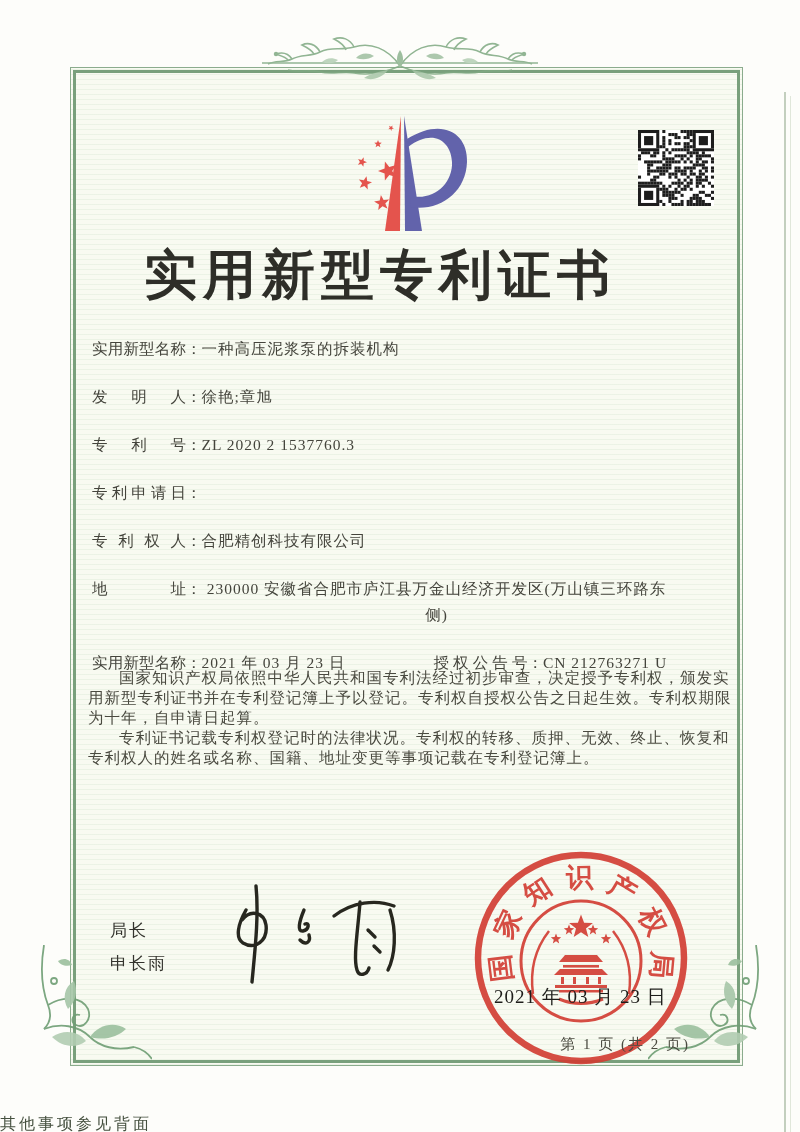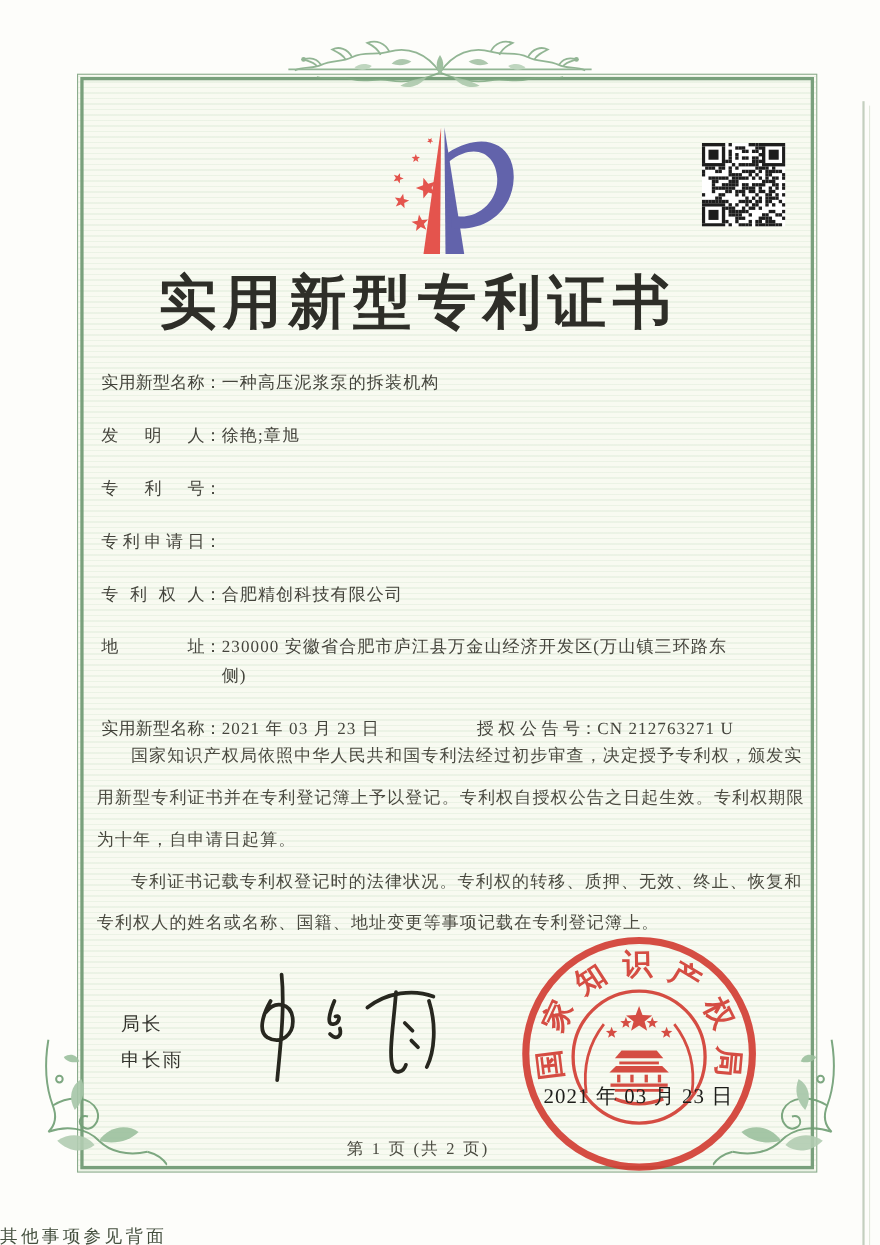--- a/index.html
+++ b/index.html
@@ -41,43 +41,43 @@
 
   .fields{position:absolute;left:92px;top:336px;width:650px;font-size:15.5px;color:#44443c;}
   .frow{display:flex;align-items:flex-start;line-height:26px;margin-bottom:22px;}
   .frow.tight{}
   .flabel{
     display:inline-block;width:94px;text-align:justify;text-align-last:justify;
     flex:0 0 94px;letter-spacing:0;
   }
   .fcolon{flex:0 0 14px;}
   .fvalue{letter-spacing:1px;}
-  .fvalue.wrap{width:470px;}
+  .fvalue.wrap{width:470px;text-align:center;}
   .grant-row{display:flex;line-height:26px;}
   .grant-right{display:flex;margin-left:88px;}
 
   .paras{
     position:absolute;left:88px;top:668px;width:652px;
-    font-size:15.5px;line-height:38px;letter-spacing:1px;color:#4a4a40;
+    font-size:15.5px;line-height:20px;letter-spacing:1px;color:#4a4a40;
     font-family:"DejaVu Serif","Liberation Serif",serif;
   }
   .paras p{margin:0;text-indent:2em;}
 
   .signer{position:absolute;left:88px;top:914px;font-family:"Liberation Sans","DejaVu Sans",sans-serif;
     font-size:17px;color:#33332d;line-height:33px;letter-spacing:2px;margin-left:22px;}
   .signature{position:absolute;left:212px;top:880px;width:210px;height:115px;}
 
   .seal{position:absolute;left:470px;top:848px;width:222px;height:222px;opacity:.9;}
   .seal-date{
     position:absolute;left:494px;top:984px;z-index:5;
     font-size:19px;letter-spacing:1px;color:#1d1d1a;
   }
 
   .page-num{
-    position:absolute;left:70px;top:1035px;width:620px;text-align:center;
+    position:absolute;left:70px;top:1035px;width:620px;text-align:right;
     font-size:15px;letter-spacing:2px;color:#4a4a40;
   }
   .back-note{
     position:absolute;left:0;top:1086px;width:800px;text-align:left;
     font-size:16px;letter-spacing:3px;color:#45503f;
     font-family:"DejaVu Serif","Liberation Serif",serif;
     margin-top:28px;
   }
 
   .ornament-top{position:absolute;left:262px;top:26px;width:276px;height:70px;}
@@ -424,20 +424,21 @@
       <span class="fvalue">一种高压泥浆泵的拆装机构</span>
     </div>
     <div class="frow">
       <span class="flabel">发明人</span>
         <span class="fcolon">：</span>
       <span class="fvalue">徐艳;章旭</span>
     </div>
     <div class="frow">
       <span class="flabel">专利号</span>
         <span class="fcolon">：</span>
+      <span class="fvalue">ZL 2020 2 1537760.3</span>
     </div>
     <div class="frow">
       <span class="flabel">专利申请日</span>
         <span class="fcolon">：</span>
     </div>
     <div class="frow">
       <span class="flabel">专利权人</span>
         <span class="fcolon">：</span>
       <span class="fvalue">合肥精创科技有限公司</span>
     </div>

